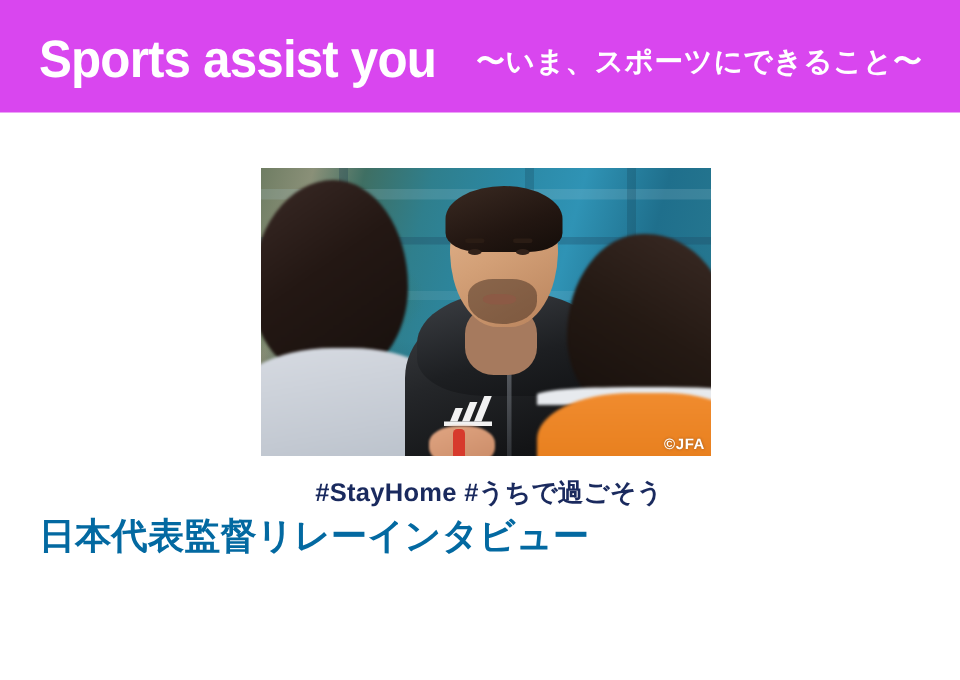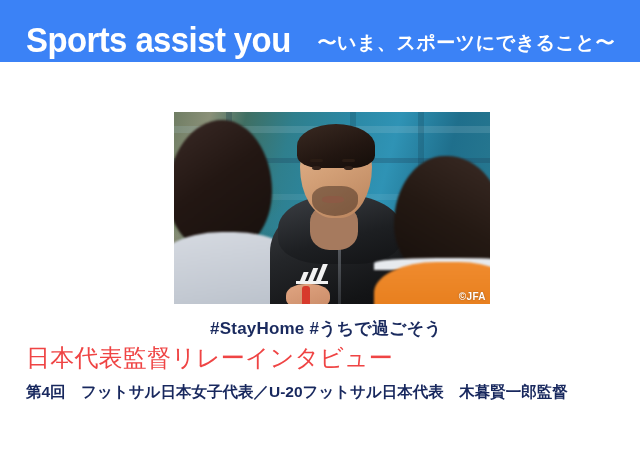--- a/index.html
+++ b/index.html
@@ -13,22 +13,22 @@
     overflow: hidden;
     font-family: "Liberation Sans", "DejaVu Sans", sans-serif;
     position: relative;
   }
 
   
   #banner {
     position: absolute;
     left: 0; top: 0;
     width: 640px;
-    height: 62px;
-    background: #3b82f6;
+    height: 75px;
+    background: #d946ef;
     overflow: hidden;
   }
   #banner-inner {
     position: absolute;
     left: 26px;
     top: 0;
     height: 78px;
     display: flex;
     align-items: center;
     gap: 10px;
@@ -45,32 +45,32 @@
   }
   #banner-sub {
     color: #ffffff;
     font-size: 19px;
     font-weight: 700;
     letter-spacing: 0.5px;
     line-height: 1;
     white-space: nowrap;
     position: relative;
     top: 3px;
+    font-family: Liberation Mono, monospace;
   }
 
   
   #photo-wrap {
     position: absolute;
     left: 174px;
     top: 112px;
     width: 300px;
     height: 192px;
     overflow: hidden;
     background: #2b3a44;
-    padding-left: 16px;
   }
   #photo {
     position: absolute;
     inset: 0;
     
     background:
       
       linear-gradient(to bottom, rgba(0,0,0,0) 60%, rgba(10,14,18,0.35) 100%),
       
       linear-gradient(105deg,
@@ -274,22 +274,22 @@
     font-size: 17px;
     font-weight: 700;
     color: #1a2a5e;
     line-height: 1.25;
     letter-spacing: 0.2px;
     margin: 0 0 5px 0;
     text-align: center;
   }
   #headline {
     font-size: 24px;
-    font-weight: 400;
-    color: #ef4444;
+    font-weight: 700;
+    color: #0369a1;
     line-height: 1.2;
     letter-spacing: 0.2px;
     margin: 0 0 8px 0;
   }
   #subline {
     font-size: 15.5px;
     font-weight: 700;
     color: #18285e;
     line-height: 1.45;
     letter-spacing: 0px;
@@ -353,14 +353,13 @@
     <div class="fg right-collar"></div>
     <div class="fg right-body"></div>
 
     <div id="jfa-credit">©JFA</div>
   </div>
 </div>
 
 <div id="caption">
   <p id="hashtags">#StayHome #うちで過ごそう</p>
   <h1 id="headline">日本代表監督リレーインタビュー</h1>
-  <p id="subline">第4回　フットサル日本女子代表／U-20フットサル日本代表　木暮賢一郎監督</p>
 </div>
 
 </body></html>

